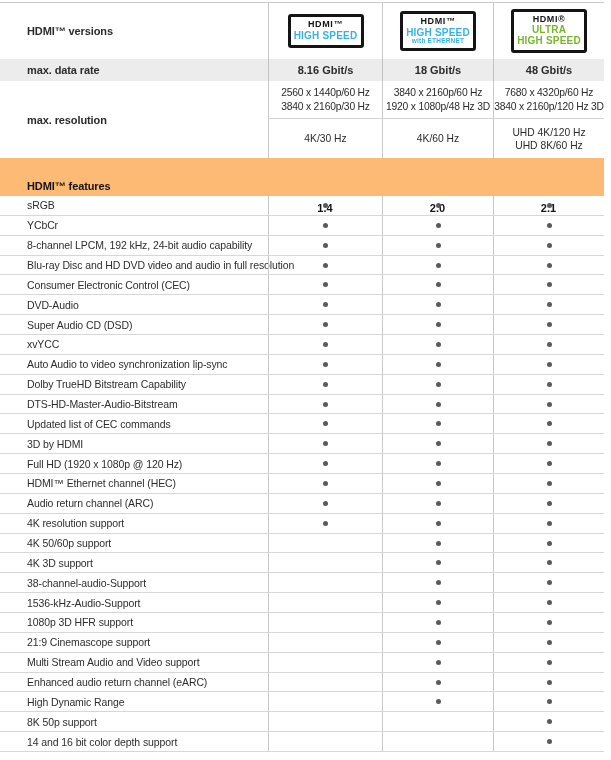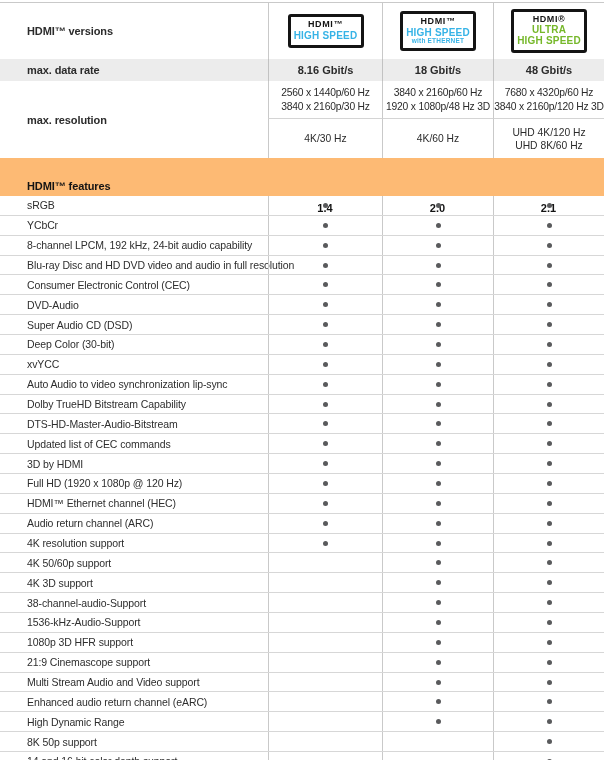--- a/index.html
+++ b/index.html
@@ -210,32 +210,20 @@
           <span class="dot"></span>
         </div>
     <div class="dcell fcell">
           <span class="dot"></span>
         </div>
     <div class="dcell fcell">
           <span class="dot"></span>
         </div>
   </div>
 
-  <div class="grid frow">
-    <div class="lcell flabel">Deep Color (30-bit)</div>
-    <div class="dcell fcell">
-          <span class="dot"></span>
-        </div>
-    <div class="dcell fcell">
-          <span class="dot"></span>
-        </div>
-    <div class="dcell fcell">
-          <span class="dot"></span>
-        </div>
-  </div>
 
   <div class="grid frow">
     <div class="lcell flabel">xvYCC</div>
     <div class="dcell fcell">
           <span class="dot"></span>
         </div>
     <div class="dcell fcell">
           <span class="dot"></span>
         </div>
     <div class="dcell fcell">

